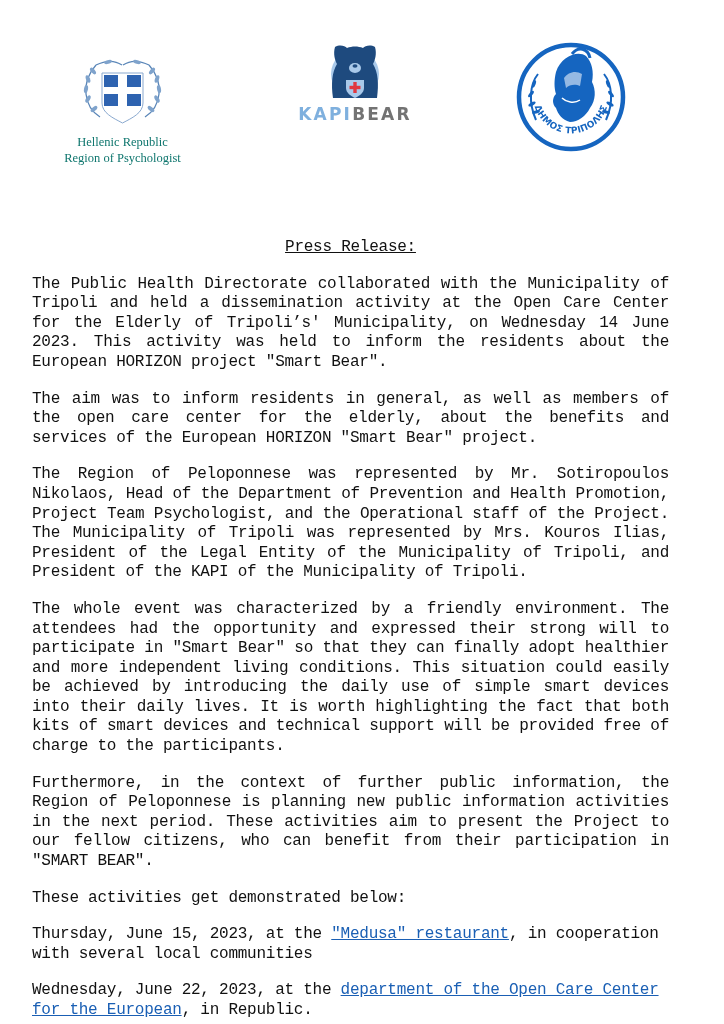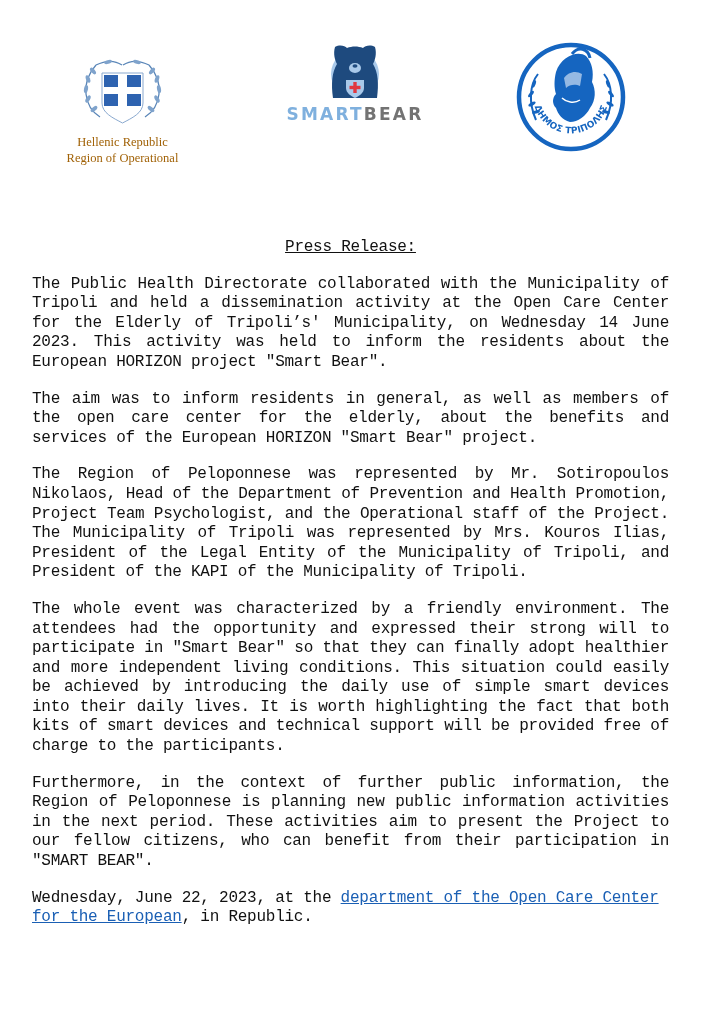--- a/index.html
+++ b/index.html
@@ -1,21 +1,21 @@
 <!DOCTYPE html>
 <html><head>
   <meta charset="utf-8">
   <style>
     html, body { margin: 0; padding: 0; background: #ffffff; }
     body { width: 724px; height: 1024px; position: relative; overflow: hidden;
            font-family: "Liberation Sans", sans-serif; color: #111111; }
     .logo { position: absolute; }
     #logo-hellenic { left: 50px; top: 55px; width: 145px; height: 115px; }
     #logo-hellenic .caption { position: absolute; left: 0; width: 145px; text-align: center;
-      font-family: "Liberation Serif", "DejaVu Serif", serif; font-size: 12.5px; color: #a16207; line-height: 15px; }
+      font-family: "Liberation Serif", "DejaVu Serif", serif; font-size: 12.5px; color: #0f766e; line-height: 15px; }
     #logo-smartbear { left: 285px; top: 42px; width: 140px; height: 85px; }
     #logo-smartbear .word { position: absolute; top: 62px; left: 0; width: 140px; text-align: center;
       font-family: "DejaVu Sans", sans-serif; font-weight: bold; font-size: 17px; letter-spacing: 2.2px; }
     #logo-smartbear .w1 { color: #7fb0de; }
     #logo-smartbear .w2 { color: #737373; }
     #logo-tripoli { left: 516px; top: 42px; width: 110px; height: 110px; }
 
     .doc { position: absolute; left: 32px; top: 238px; width: 637px;
            font-family: Liberation Mono, monospace;
            font-size: 16px; line-height: 19.6px; letter-spacing: -0.25px; }
@@ -51,34 +51,34 @@
       <ellipse cx="87" cy="7" rx="4" ry="1.8" transform="rotate(15 87 7)"></ellipse>
     </g>
     <path d="M52 18 H93 V48 C93 58, 82 63, 72.5 68 C63 63, 52 58, 52 48 Z" fill="#ffffff" stroke="#8aa9cf" stroke-width="1"></path>
     <rect x="54" y="20" width="14" height="12" fill="#2e63b0"></rect>
     <rect x="77" y="20" width="14" height="12" fill="#2e63b0"></rect>
     <rect x="54" y="39" width="14" height="12" fill="#2e63b0"></rect>
     <rect x="77" y="39" width="14" height="12" fill="#2e63b0"></rect>
     <path d="M58 52 H68 V60 C64 58, 60 56, 58 52 Z" fill="#ffffff"></path>
   </svg>
   <div class="caption" style="top:80px">Hellenic Republic</div>
-  <div class="caption" style="top:96px">Region of Operational</div>
+  <div class="caption" style="top:96px">Region of Psychologist</div>
 </div>
 
 <div class="logo" id="logo-smartbear">
   <svg width="140" height="60" viewBox="0 0 140 60" style="position:absolute;left:0;top:0">
     <circle cx="70" cy="32" r="24" fill="#a9c9ea"></circle>
     <path d="M50 5 C 55 2, 60 4, 62 6 C 67 4, 73 4, 78 6 C 80 4, 85 2, 90 5 C 92 12, 90 18, 88 22 C 93 30, 94 42, 92 56 H48 C 46 42, 47 30, 52 22 C 50 18, 48 12, 50 5 Z" fill="#1e4a7e"></path>
     <ellipse cx="70" cy="26" rx="6" ry="5" fill="#a9c9ea"></ellipse>
     <ellipse cx="70" cy="24" rx="2.5" ry="1.8" fill="#1e4a7e"></ellipse>
     <path d="M61 38 H79 V46 C79 51, 74 54, 70 56 C66 54, 61 51, 61 46 Z" fill="#a9c9ea"></path>
     <rect x="68.3" y="40" width="3.4" height="11" fill="#e0373f"></rect>
     <rect x="64.5" y="43.8" width="11" height="3.4" fill="#e0373f"></rect>
   </svg>
-  <div class="word"><span class="w1">SMART</span><span class="w2">BEAR</span></div>
+  <div class="word"><span class="w1">KAPI</span><span class="w2">BEAR</span></div>
 </div>
 
 <div class="logo" id="logo-tripoli">
   <svg width="110" height="110" viewBox="0 0 110 110">
     <defs>
       <path id="seal-arc" d="M18 62 A 38 38 0 0 0 92 62"></path>
     </defs>
     <circle cx="55" cy="55" r="52" fill="#ffffff" stroke="#1565c0" stroke-width="4.5"></circle>
     <g fill="none" stroke="#1565c0" stroke-width="2">
       <path d="M20 78 C 12 60, 14 42, 22 32"></path>
@@ -104,17 +104,19 @@
   </svg>
 </div>
 
 <div class="doc">
   <div class="title">Press Release:</div>
   <p>The Public Health Directorate collaborated with the Municipality of Tripoli and held a dissemination activity at the Open Care Center for the Elderly of Tripoli’s' Municipality, on Wednesday 14 June 2023. This activity was held to inform the residents about the European HORIZON project "Smart Bear".</p>
   <p>The aim was to inform residents in general, as well as members of the open care center for the elderly, about the benefits and services of the European HORIZON "Smart Bear" project.</p>
   <p>The Region of Peloponnese was represented by Mr. Sotiropoulos Nikolaos, Head of the Department of Prevention and Health Promotion, Project Team Psychologist, and the Operational staff of the Project. The Municipality of Tripoli was represented by Mrs. Kouros Ilias, President of the Legal Entity of the Municipality of Tripoli, and President of the KAPI of the Municipality of Tripoli.</p>
   <p>The whole event was characterized by a friendly environment. The attendees had the opportunity and expressed their strong will to participate in "Smart Bear" so that they can finally adopt healthier and more independent living conditions. This situation could easily be achieved by introducing the daily use of simple smart devices into their daily lives. It is worth highlighting the fact that both kits of smart devices and technical support will be provided free of charge to the participants.</p>
   <p>Furthermore, in the context of further public information, the Region of Peloponnese is planning new public information activities in the next period. These activities aim to present the Project to our fellow citizens, who can benefit from their participation in "SMART BEAR".</p>
+  <p class="left">These activities get demonstrated below:</p>
 
+  <p class="left"><span>Thursday, June 15, 2023, at the </span><a href="#">"Medusa" restaurant</a><span>, in cooperation with several local communities</span></p>
 
   <p class="left"><span>Wednesday, June 22, 2023, at the </span><a href="#">department of the Open Care Center for the European</a><span>, in Republic.</span></p>
 
 </div>
 
 </body></html>

